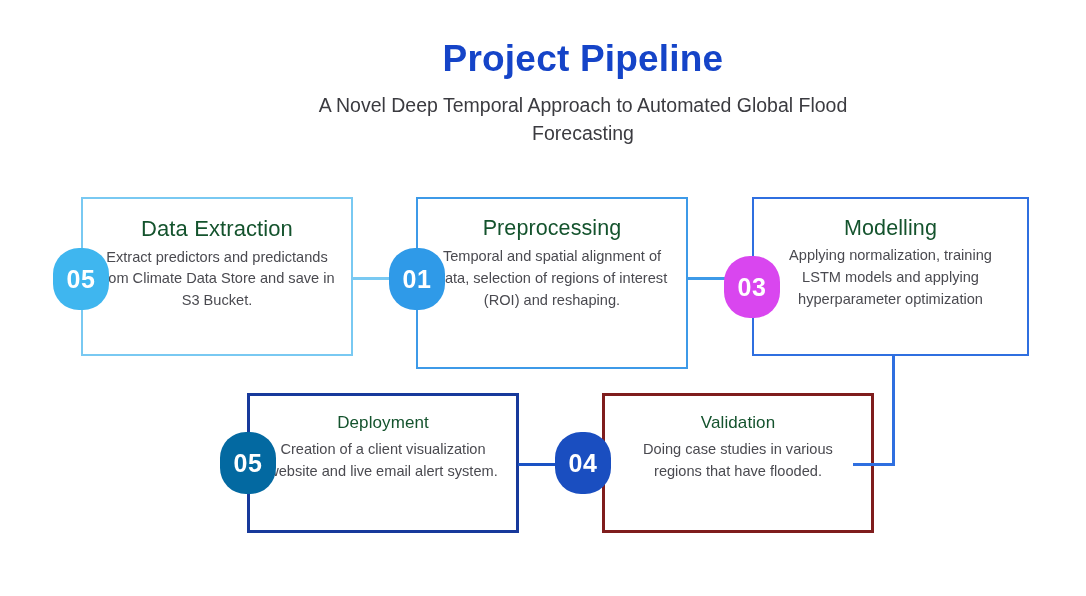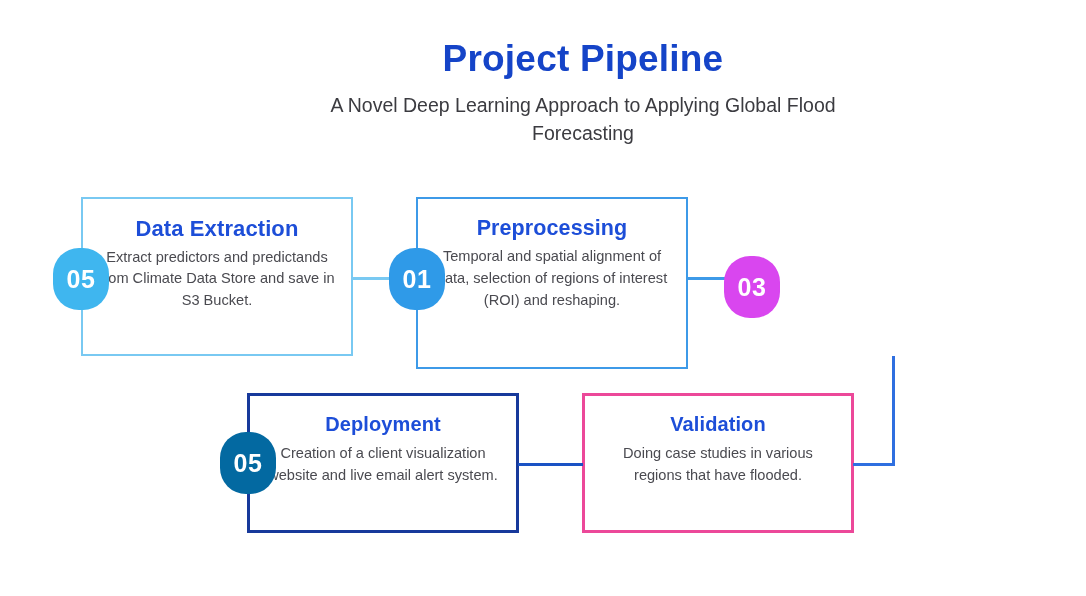--- a/index.html
+++ b/index.html
@@ -54,45 +54,45 @@
     box-sizing: border-box;
     background: #ffffff;
     display: flex;
     flex-direction: column;
     align-items: center;
     justify-content: flex-start;
     padding: 16px 14px 10px 14px;
   }
   .step-title {
     font-size: 21.5px;
-    font-weight: bold;
-    color: #1d4ed8;
+    font-weight: normal;
+    color: #14532d;
     line-height: 1.25;
     margin: 0 0 4px 0;
     text-align: right;
     letter-spacing: 0.1px;
   }
   .step-desc {
     font-size: 14.6px;
     font-weight: 400;
     color: #4a4a50;
     line-height: 1.5;
     text-align: center;
     margin: 0;
   }
 
   
   #box-1 { left: 81px;  top: 197px; width: 272px; height: 159px; border: 2px solid #79c9f2; }
   #box-2 { left: 416px; top: 197px; width: 272px; height: 172px; border: 2px solid #3d9ae8; }
   #box-3 { left: 752px; top: 197px; width: 277px; height: 159px; border: 2px solid #2f6fe0; }
-  #box-4 { left: 582px; top: 393px; width: 272px; height: 140px; border: 3px solid #ec4899; }
+  #box-4 { left: 602px; top: 393px; width: 272px; height: 140px; border: 3px solid #7f1d1d; }
   #box-5 { left: 247px; top: 393px; width: 272px; height: 140px; border: 3px solid #17399b; }
 
   #box-1 .step-title { font-size: 22px; }
-  #box-4 .step-title, #box-5 .step-title { font-size: 20px; margin-bottom: 6px; }
+  #box-4 .step-title, #box-5 .step-title { font-size: 17px; margin-bottom: 6px; }
   #box-3 .step-title { margin-bottom: 3px; }
 
   
   .step-badge {
     position: absolute;
     width: 56px;
     height: 62px;
     border-radius: 26px;
     display: flex;
     align-items: center;
@@ -124,47 +124,52 @@
   
   #conn-4-5 { left: 518px; top: 463px; width: 65px; height: 3px; background: #1a52c4; }
 </style>
 </head>
 <body>
 
 <div id="canvas">
 
   <div class="header">
     <h1 class="page-title">Project Pipeline</h1>
-    <p class="page-subtitle">A Novel Deep Learning Approach to Applying Global Flood Forecasting</p>
+    <p class="page-subtitle">A Novel Deep Temporal Approach to Automated Global Flood Forecasting</p>
   </div>
 
   <div class="conn" id="conn-1-2"></div>
   <div class="conn" id="conn-2-3"></div>
   <div class="conn" id="conn-3-4-v"></div>
   <div class="conn" id="conn-3-4-h"></div>
   <div class="conn" id="conn-4-5"></div>
 
   <div class="step-box" id="box-1">
     <div class="step-title">Data Extraction</div>
     <div class="step-desc">Extract predictors and predictands from Climate Data Store and save in S3 Bucket.</div>
   </div>
   <div class="step-badge" id="badge-1">05</div>
 
   <div class="step-box" id="box-2">
     <div class="step-title">Preprocessing</div>
     <div class="step-desc">Temporal and spatial alignment of data, selection of regions of interest (ROI) and reshaping.</div>
   </div>
   <div class="step-badge" id="badge-2">01</div>
 
+  <div class="step-box" id="box-3">
+    <div class="step-title">Modelling</div>
+    <div class="step-desc">Applying normalization, training LSTM models and applying hyperparameter optimization</div>
+  </div>
   <div class="step-badge" id="badge-3">03</div>
 
   <div class="step-box" id="box-4">
     <div class="step-title">Validation</div>
     <div class="step-desc">Doing case studies in various regions that have flooded.</div>
   </div>
+  <div class="step-badge" id="badge-4">04</div>
 
   <div class="step-box" id="box-5">
     <div class="step-title">Deployment</div>
     <div class="step-desc">Creation of a client visualization website and live email alert system.</div>
   </div>
   <div class="step-badge" id="badge-5">05</div>
 
 </div>
 
 </body></html>

